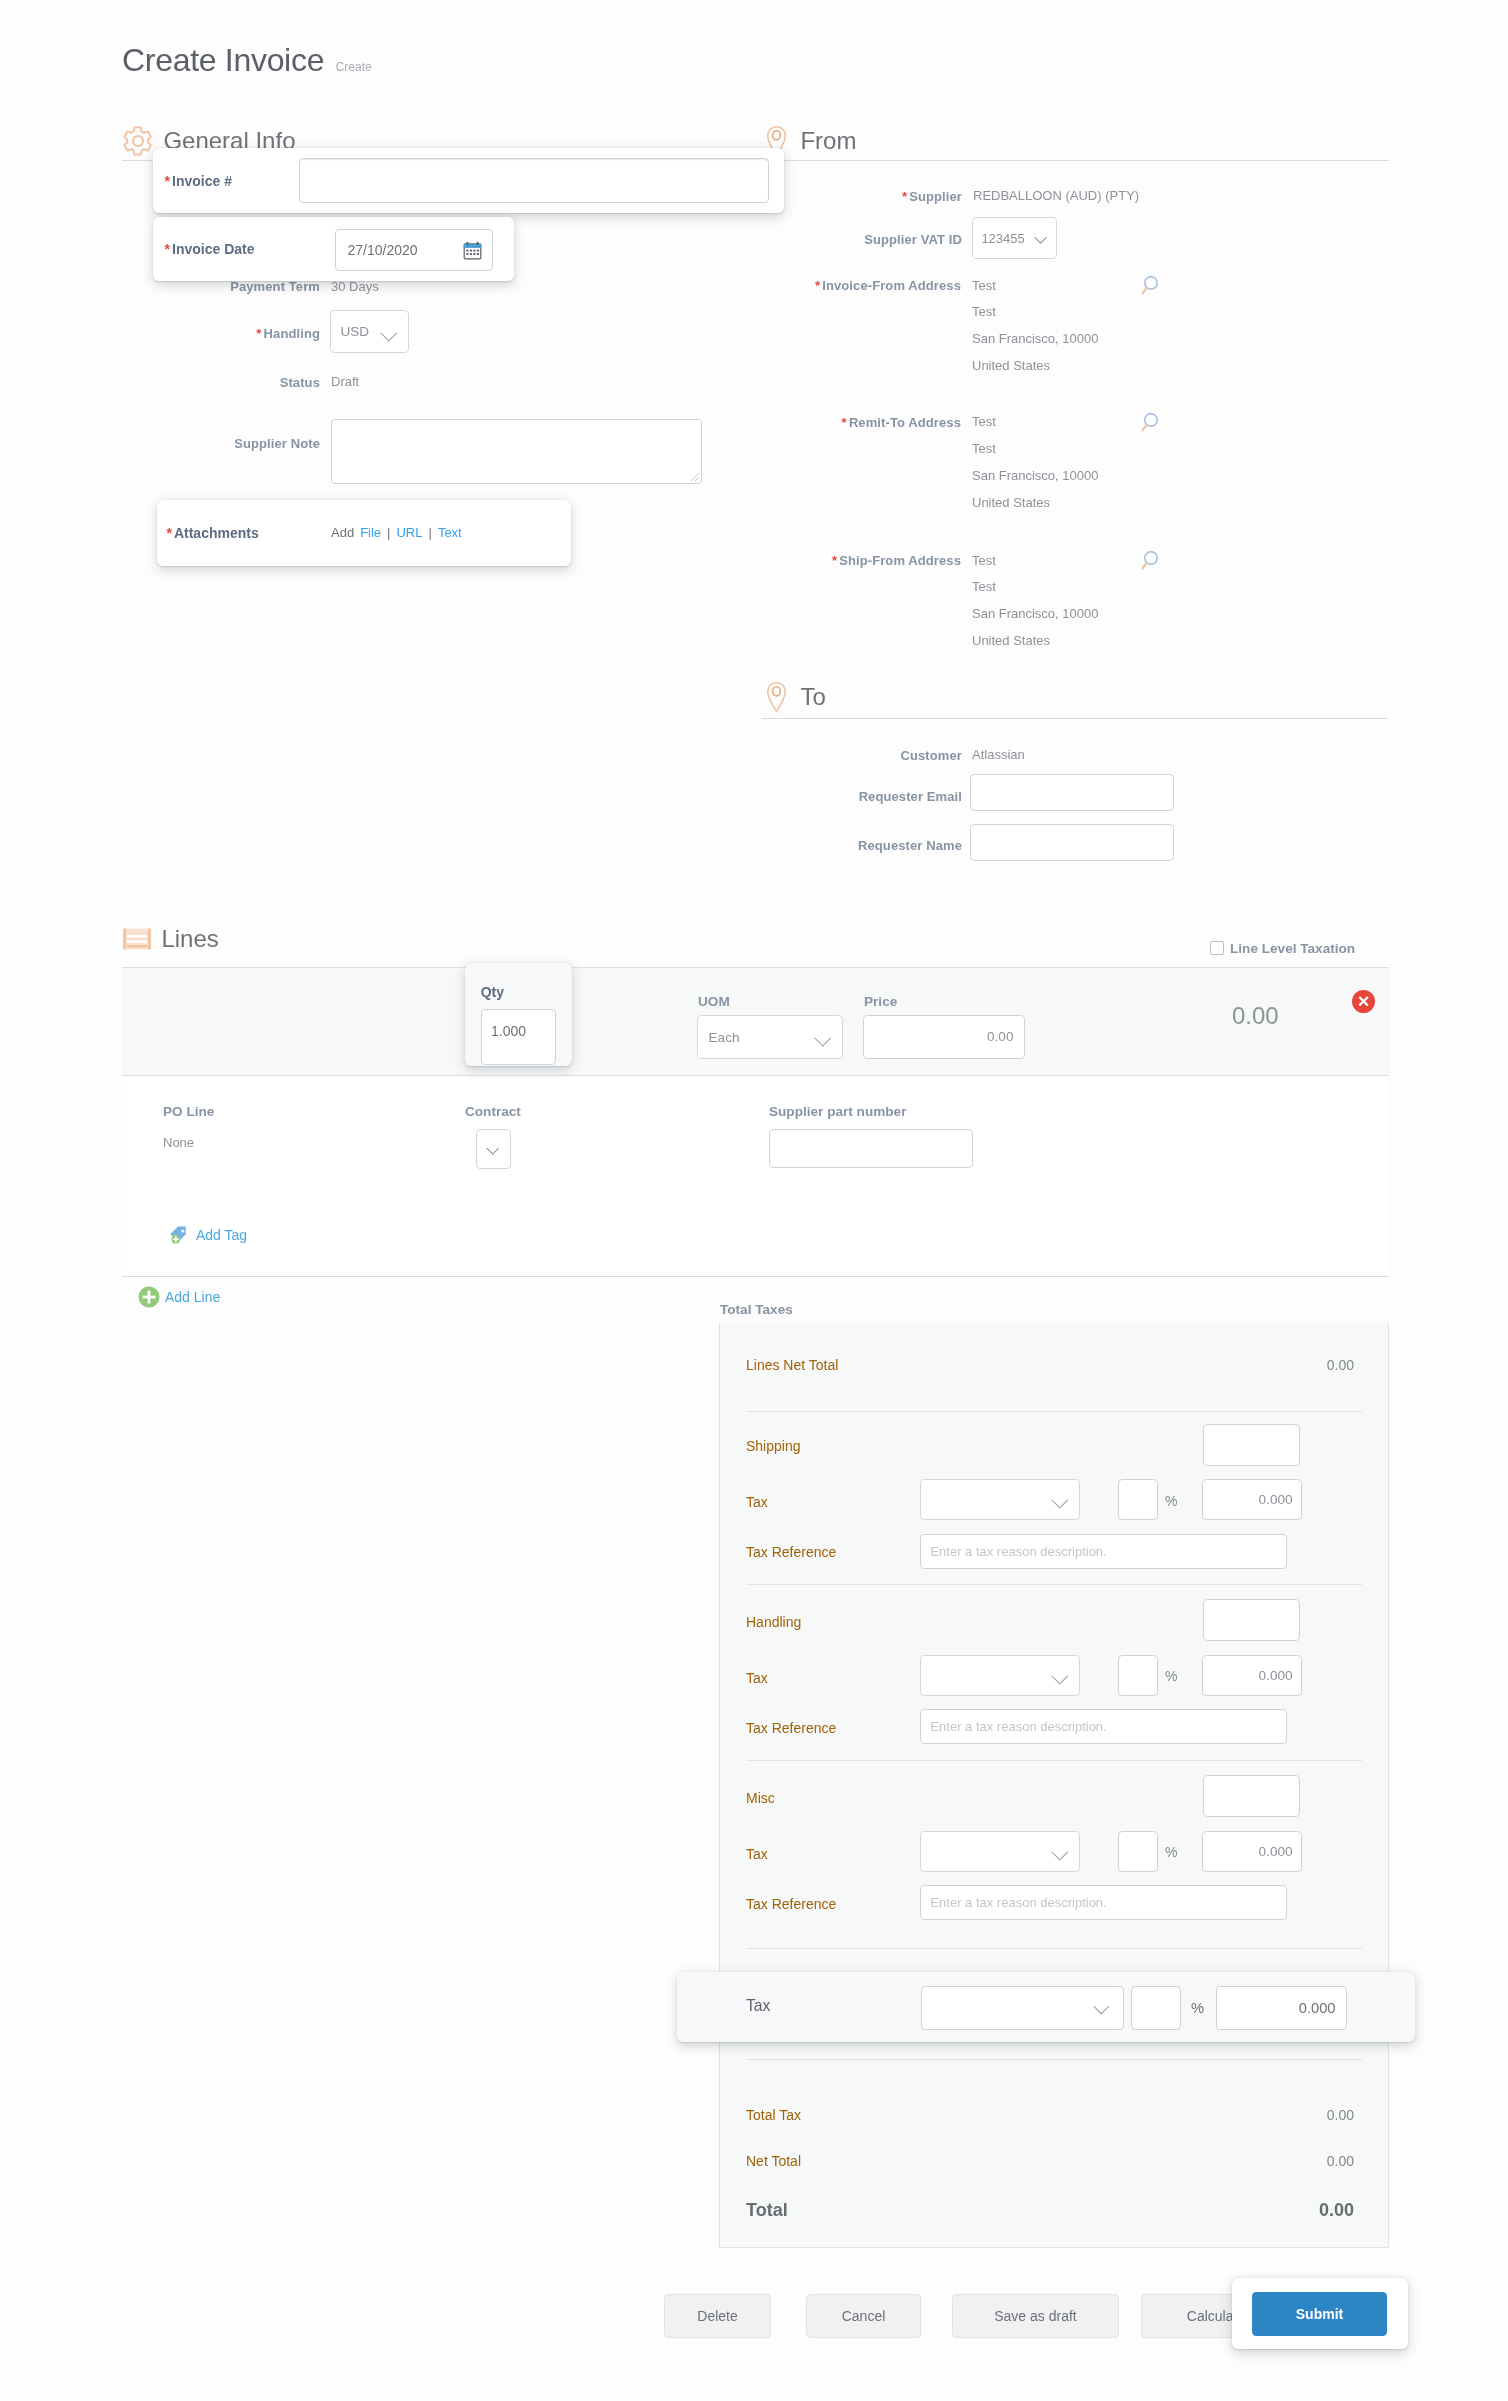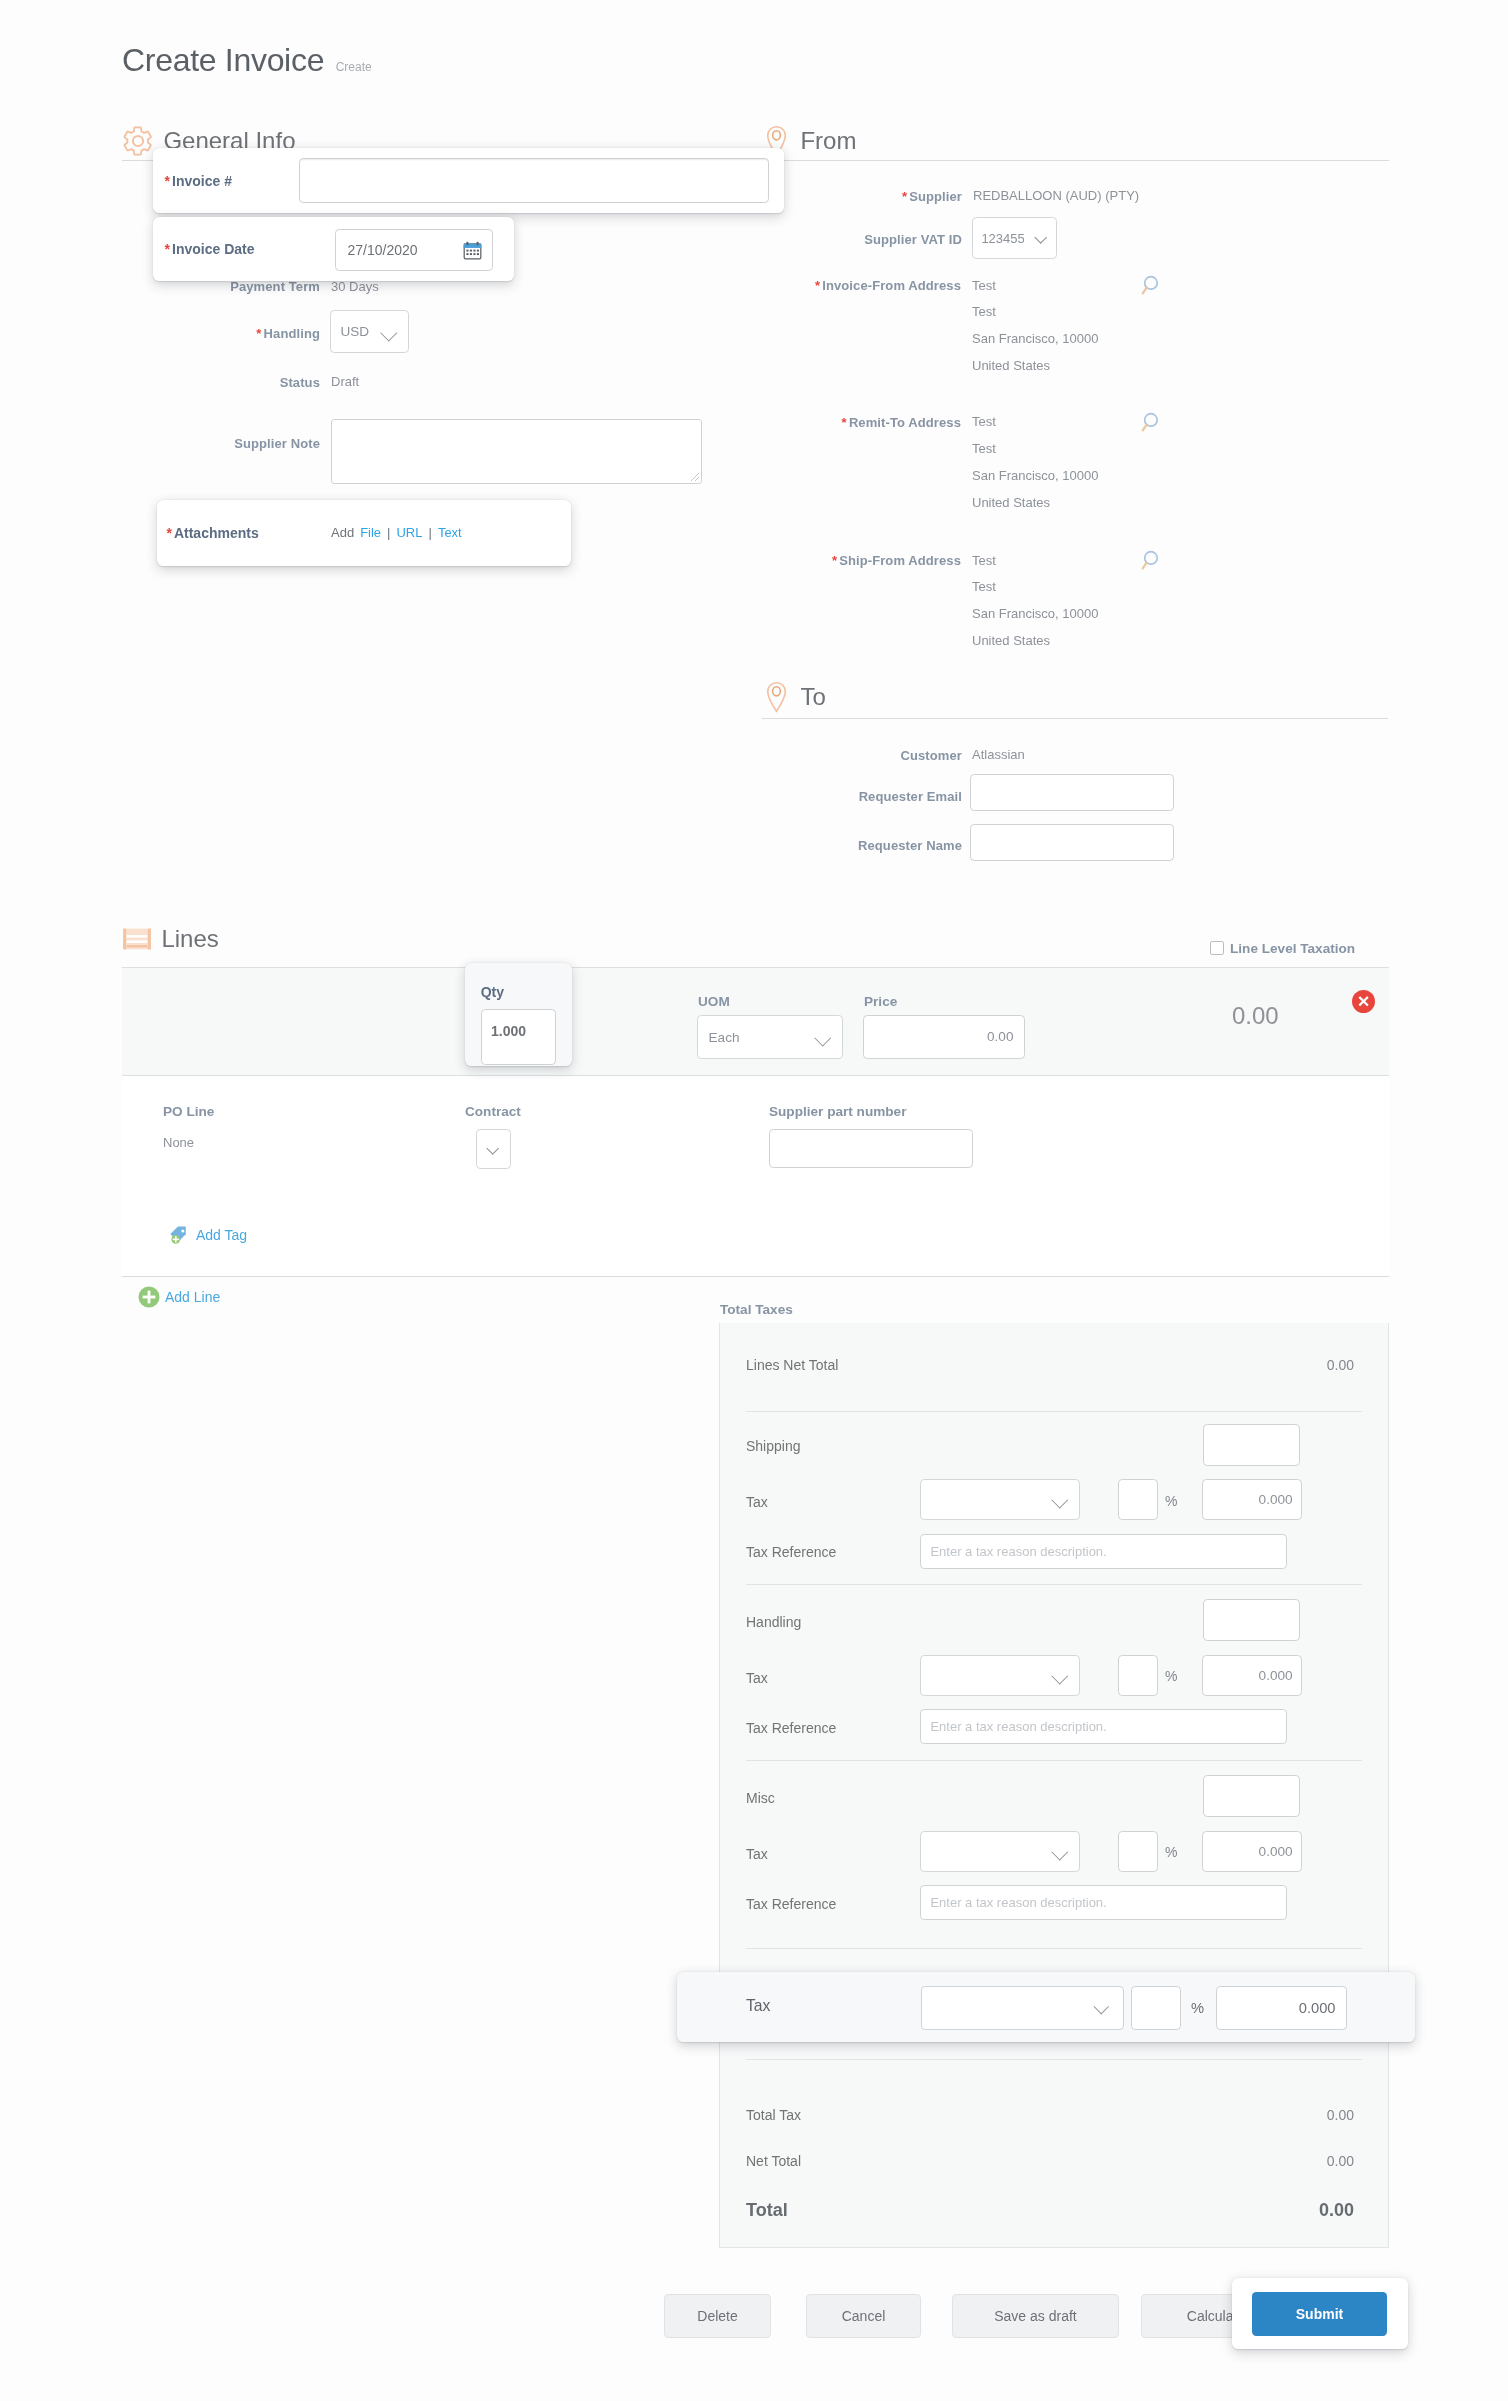--- a/index.html
+++ b/index.html
@@ -115,21 +115,21 @@
   .cb-lbl { position: absolute; font-size: 13.6px; font-weight: bold; color: #8794a4; }
 
   .detail-zone { position: absolute; background: #ffffff; }
 
   
   .tot-panel {
     position: absolute; background: #f7f9f9;
     border: 1px solid #e2e5e7; border-top: none;
   }
   .tot-head { position: absolute; font-size: 13.6px; font-weight: bold; color: #8794a4; }
-  .tot-lbl { position: absolute; font-size: 14px; color: #737373; }
+  .tot-lbl { position: absolute; font-size: 14px; color: #a16207; }
   .tot-val { position: absolute; font-size: 14px; color: #83878c; text-align: right; }
   .tot-divider { position: absolute; height: 1px; background: #e1e4e6; }
   .grand-lbl { position: absolute; font-size: 18px; font-weight: bold; color: #676c71; }
   .grand-val { position: absolute; font-size: 18px; font-weight: bold; color: #676c71; text-align: right; }
   .pct { position: absolute; font-size: 14px; color: #83878c; }
   .ph { position: absolute; font-size: 13px; color: #c2c6ca; }
 
   
   .btn {
     position: absolute; border-radius: 4.2px;
@@ -323,21 +323,21 @@
   <div class="inp" style="left:863px; top:1015px; width:162px; height:44px;">
     <div class="inp-text" style="right:10.5px; top:13px; font-size:13.6px; color:#8d9299;">0.00</div>
   </div>
 
   <div class="line-total" style="left:1232px; top:1002px;">0.00</div>
   <div class="del-btn" style="left:1352px; top:990px;">✕</div>
 
 
   <div class="hl" style="left:465px; top:963px; width:107px; height:103px;">
     <div class="hl-lbl" style="left:15.7px; top:21px;">Qty</div>
-    <div class="inp" style="left:15.7px; top:46px; width:75px; height:56px;font-weight:bold;">
+    <div class="inp" style="left:15.7px; top:46px; width:75px; height:56px;">
       <div class="inp-text" style="left:9.4px; top:13px;">1.000</div>
     </div>
   </div>
 
   <div class="detail-zone" style="left:122px; top:1076px; width:1267px; height:201px;"></div>
 
   <div class="col-lbl" style="left:163px; top:1104px;">PO Line</div>
   <div class="val" style="left:163px; top:1135px;">None</div>
 
   <div class="col-lbl" style="left:465px; top:1104px;">Contract</div>

